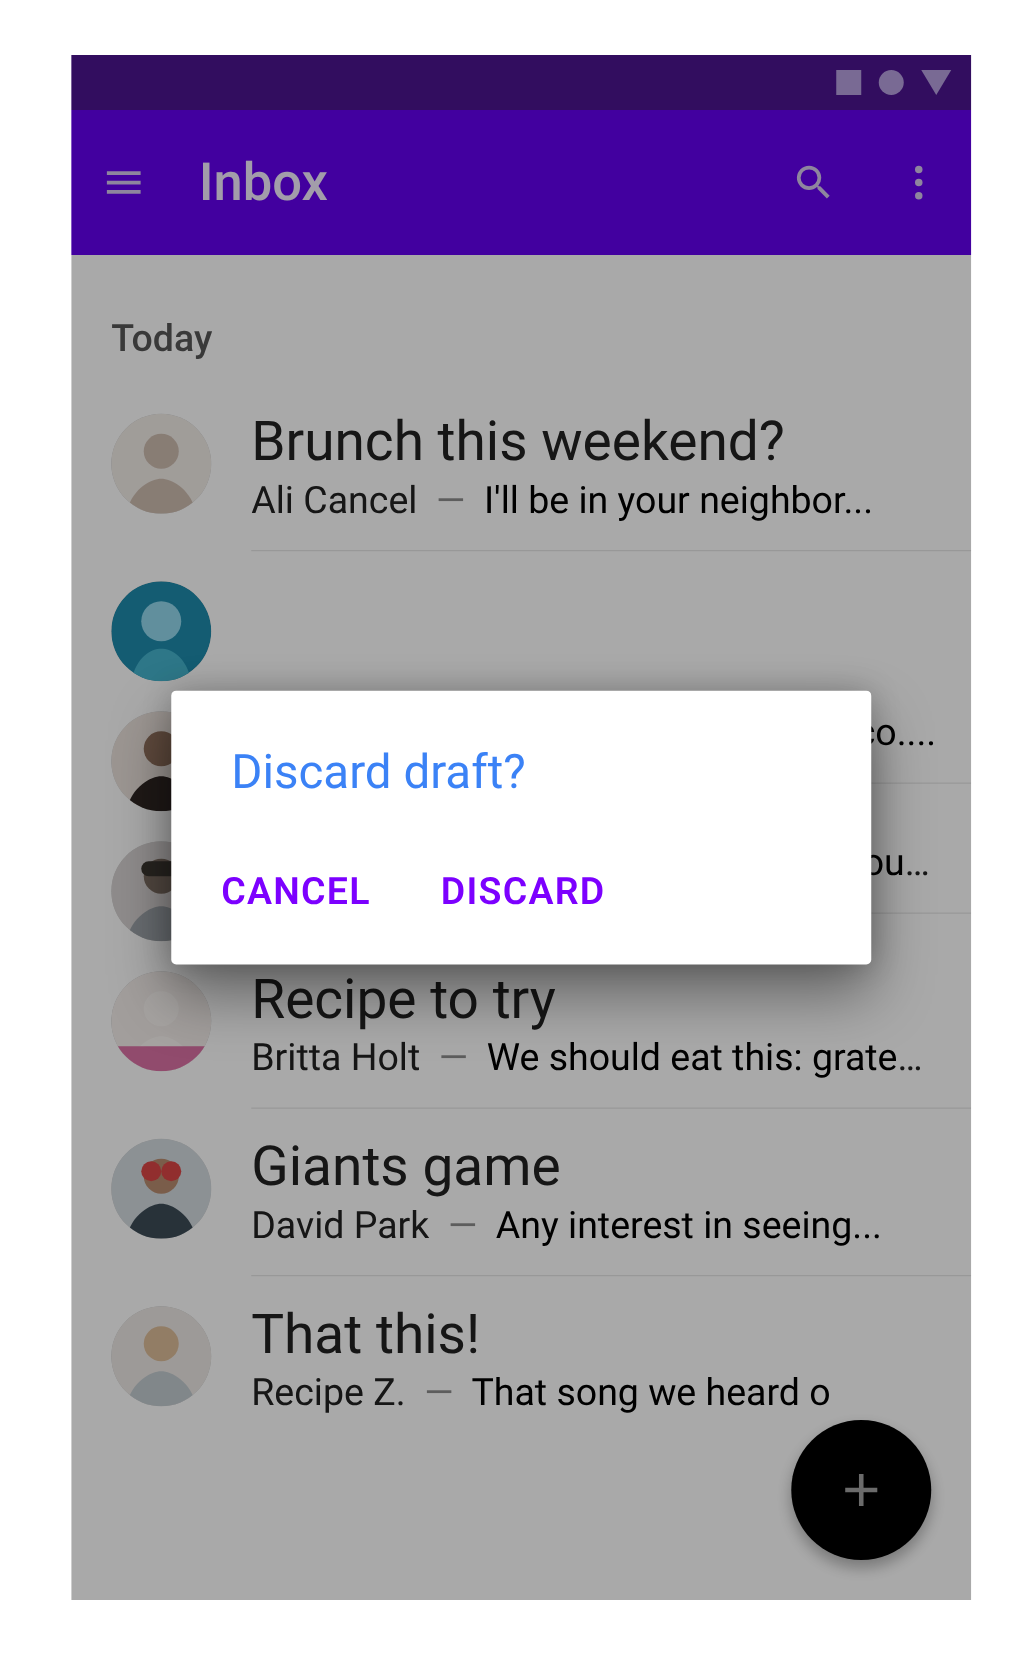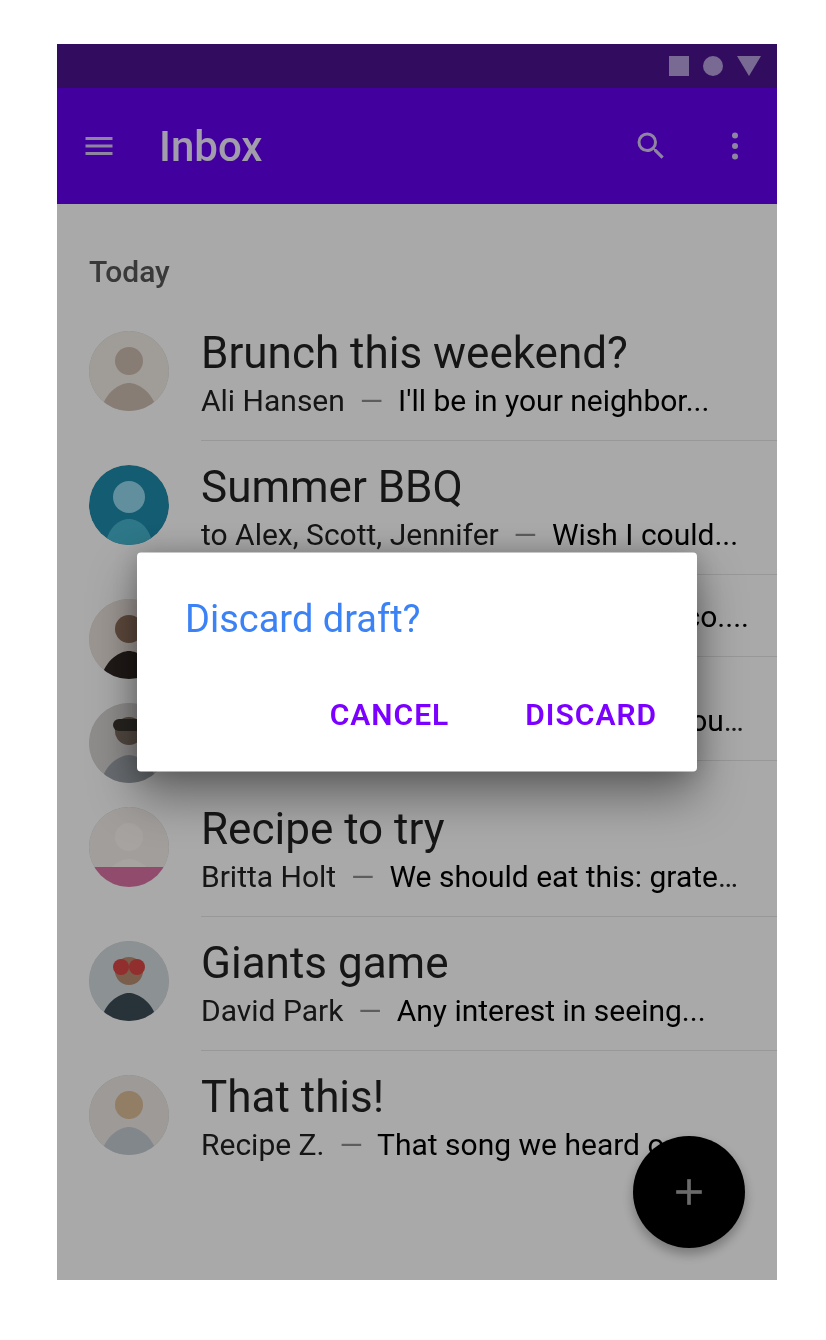--- a/index.html
+++ b/index.html
@@ -95,23 +95,22 @@
     box-shadow: 0 24px 48px rgba(0,0,0,0.4), 0 0 24px rgba(0,0,0,0.2);
     z-index: 30;
     padding: 0;
   }
   .dialog-msg {
     padding: 44px 48px 44px 48px;
     font-size: 38px;
     color: #3b82f6;
   }
   .dialog-actions {
-    display: flex; justify-content: flex-end; gap: 60px;
+    display: flex; justify-content: flex-start; gap: 40px;
     padding: 0 32px 28px 32px;
-    margin-left: 26px;
   }
   .dialog-actions .btn {
     font-size: 30px;
     font-weight: 600;
     letter-spacing: 1px;
     color: #7c00ff;
     padding: 12px 8px;
     text-transform: uppercase;
   }
 </style>
@@ -157,42 +156,34 @@
           <div class="avatar">
             <svg viewBox="0 0 40 40">
                 <circle cx="20" cy="20" r="20" fill="#ece7e2"></circle>
                 <circle cx="20" cy="15" r="7" fill="#c9b8ac"></circle>
                 <path d="M6 40c2-10 10-14 14-14s12 4 14 14" fill="#c9b8ac"></path>
               </svg>
           </div>
           <div class="rowtext">
             <div class="rowtitle">Brunch this weekend?</div>
             <div class="rowsub">
-              <span>Ali Hansen</span>
+              <span>Ali Cancel</span>
               &nbsp;<span class="dash">—</span>&nbsp;
               <span class="preview">I'll be in your neighbor...</span>
             </div>
           </div>
         </div>
 
         <div class="row">
           <div class="avatar">
             <svg viewBox="0 0 40 40">
                 <circle cx="20" cy="20" r="20" fill="#1e88a8"></circle>
                 <circle cx="20" cy="16" r="8" fill="#8fd3e8"></circle>
                 <path d="M8 40c2-10 8-13 12-13s10 3 12 13" fill="#45b0c9"></path>
               </svg>
-          </div>
-          <div class="rowtext">
-            <div class="rowtitle">Summer BBQ</div>
-            <div class="rowsub">
-              <span>to Alex, Scott, Jennifer</span>
-              &nbsp;<span class="dash">—</span>&nbsp;
-              <span class="preview">Wish I could...</span>
-            </div>
           </div>
         </div>
 
         <div class="row">
           <div class="avatar">
             <svg viewBox="0 0 40 40">
                 <circle cx="20" cy="20" r="20" fill="#e6ded8"></circle>
                 <circle cx="20" cy="15" r="7" fill="#8c6d5a"></circle>
                 <path d="M6 40c2-10 10-14 14-14s12 4 14 14" fill="#2e2623"></path>
               </svg>

